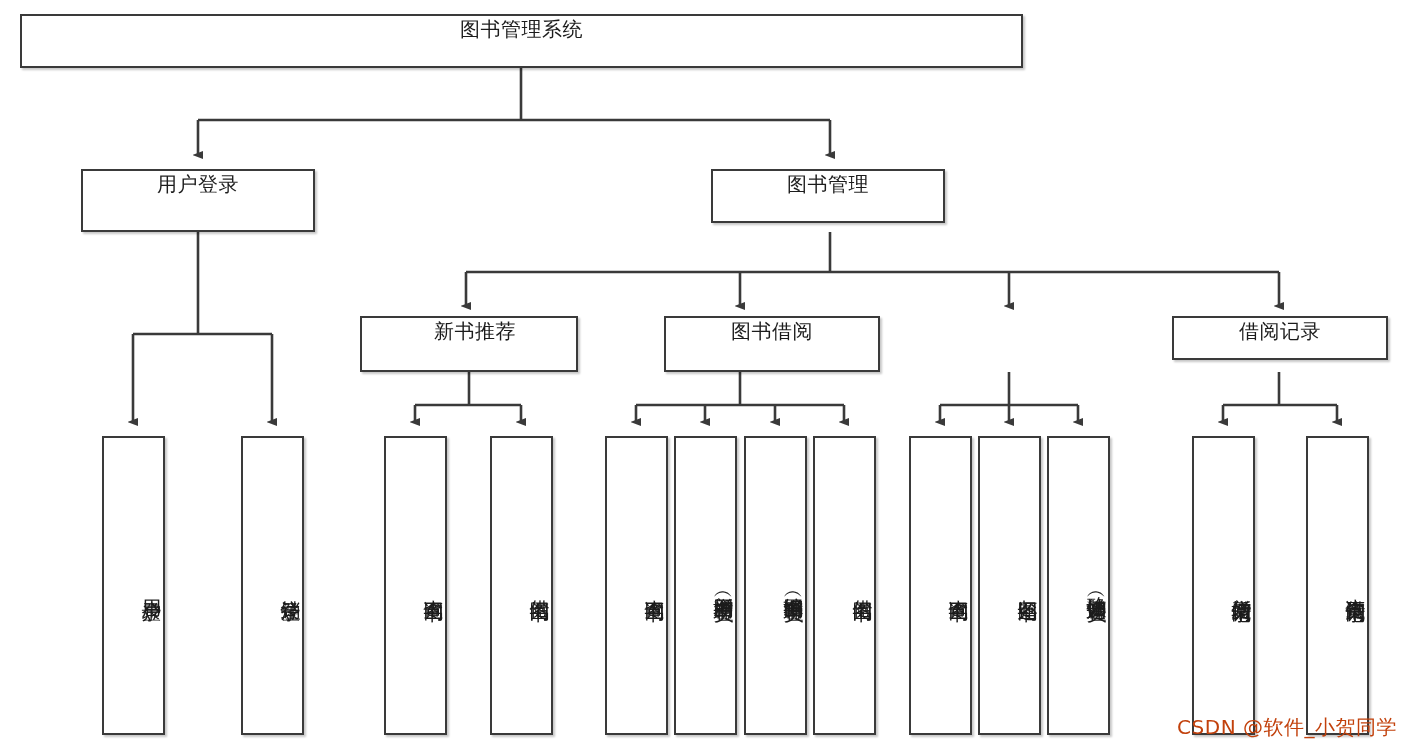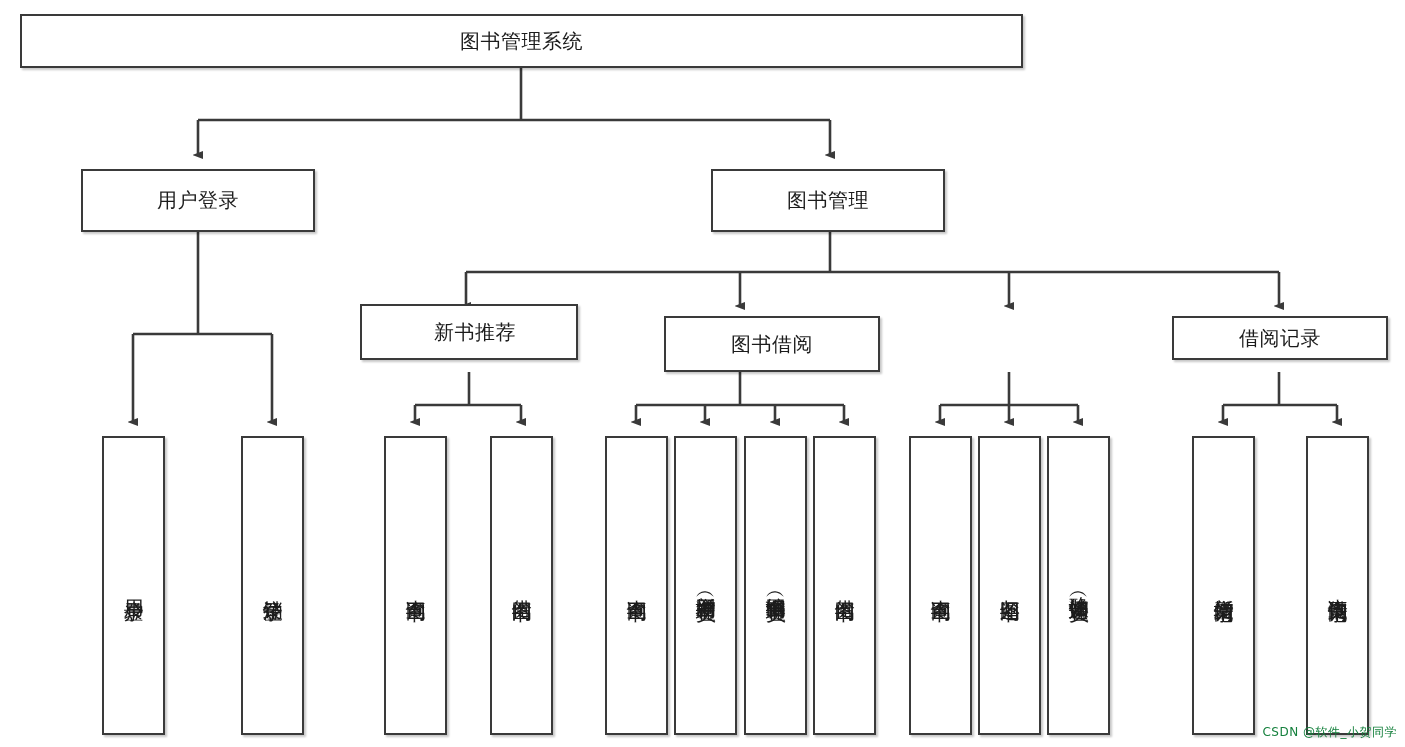--- a/index.html
+++ b/index.html
@@ -25,21 +25,21 @@
     height: 747px;
     pointer-events: none;
   }
   .node {
     position: absolute;
     box-sizing: border-box;
     border: 2px solid #3a3a3a;
     background: #ffffff;
     box-shadow: 2px 2px 2px rgba(0,0,0,0.22);
     display: flex;
-    align-items: center;
+    align-items: flex-start;
     justify-content: center;
     color: #1c1c1c;
   }
   .node.horiz {
     font-size: 20px;
     letter-spacing: 0.5px;
   }
   .node.vert {
     writing-mode: vertical-rl;
     text-orientation: upright;
@@ -53,22 +53,22 @@
     display: block;
     writing-mode: vertical-rl;
     text-orientation: upright;
     white-space: normal;
     max-height: 100%;
   }
   .watermark {
     position: absolute;
     right: 8px;
     bottom: 6px;
-    font-size: 12px;
-    color: #15803d;
+    font-size: 20px;
+    color: #c2410c;
     letter-spacing: 0.5px;
     white-space: nowrap;
   }
 </style>
 </head>
 <body>
 
 <div id="canvas">
 
   <svg class="edges" viewBox="0 0 1405 747" xmlns="http://www.w3.org/2000/svg">
@@ -121,25 +121,25 @@
     </g>
   </svg>
 
   <div class="node horiz" style="left:20px; top:14px; width:1003px; height:54px;">
     <span>图书管理系统</span>
   </div>
 
   <div class="node horiz" style="left:81px; top:169px; width:234px; height:63px;">
     <span>用户登录</span>
   </div>
-  <div class="node horiz" style="left:711px; top:169px; width:234px; height:63px;">
+  <div class="node horiz" style="left:711px; top:169px; width:234px; height:54px;">
     <span>图书管理</span>
   </div>
 
-  <div class="node horiz" style="left:360px; top:304px; width:218px; height:56px;padding-left:12px;">
+  <div class="node horiz" style="left:360px; top:316px; width:218px; height:56px;padding-left:12px;">
     <span>新书推荐</span>
   </div>
   <div class="node horiz" style="left:632px; top:316px; width:216px; height:56px;margin-left:32px;">
     <span>图书借阅</span>
   </div>
   <div class="node horiz" style="left:1172px; top:316px; width:216px; height:44px;">
     <span>借阅记录</span>
   </div>
 
   <div class="node vert" style="left:102px; top:436px; width:63px; height:299px;">

